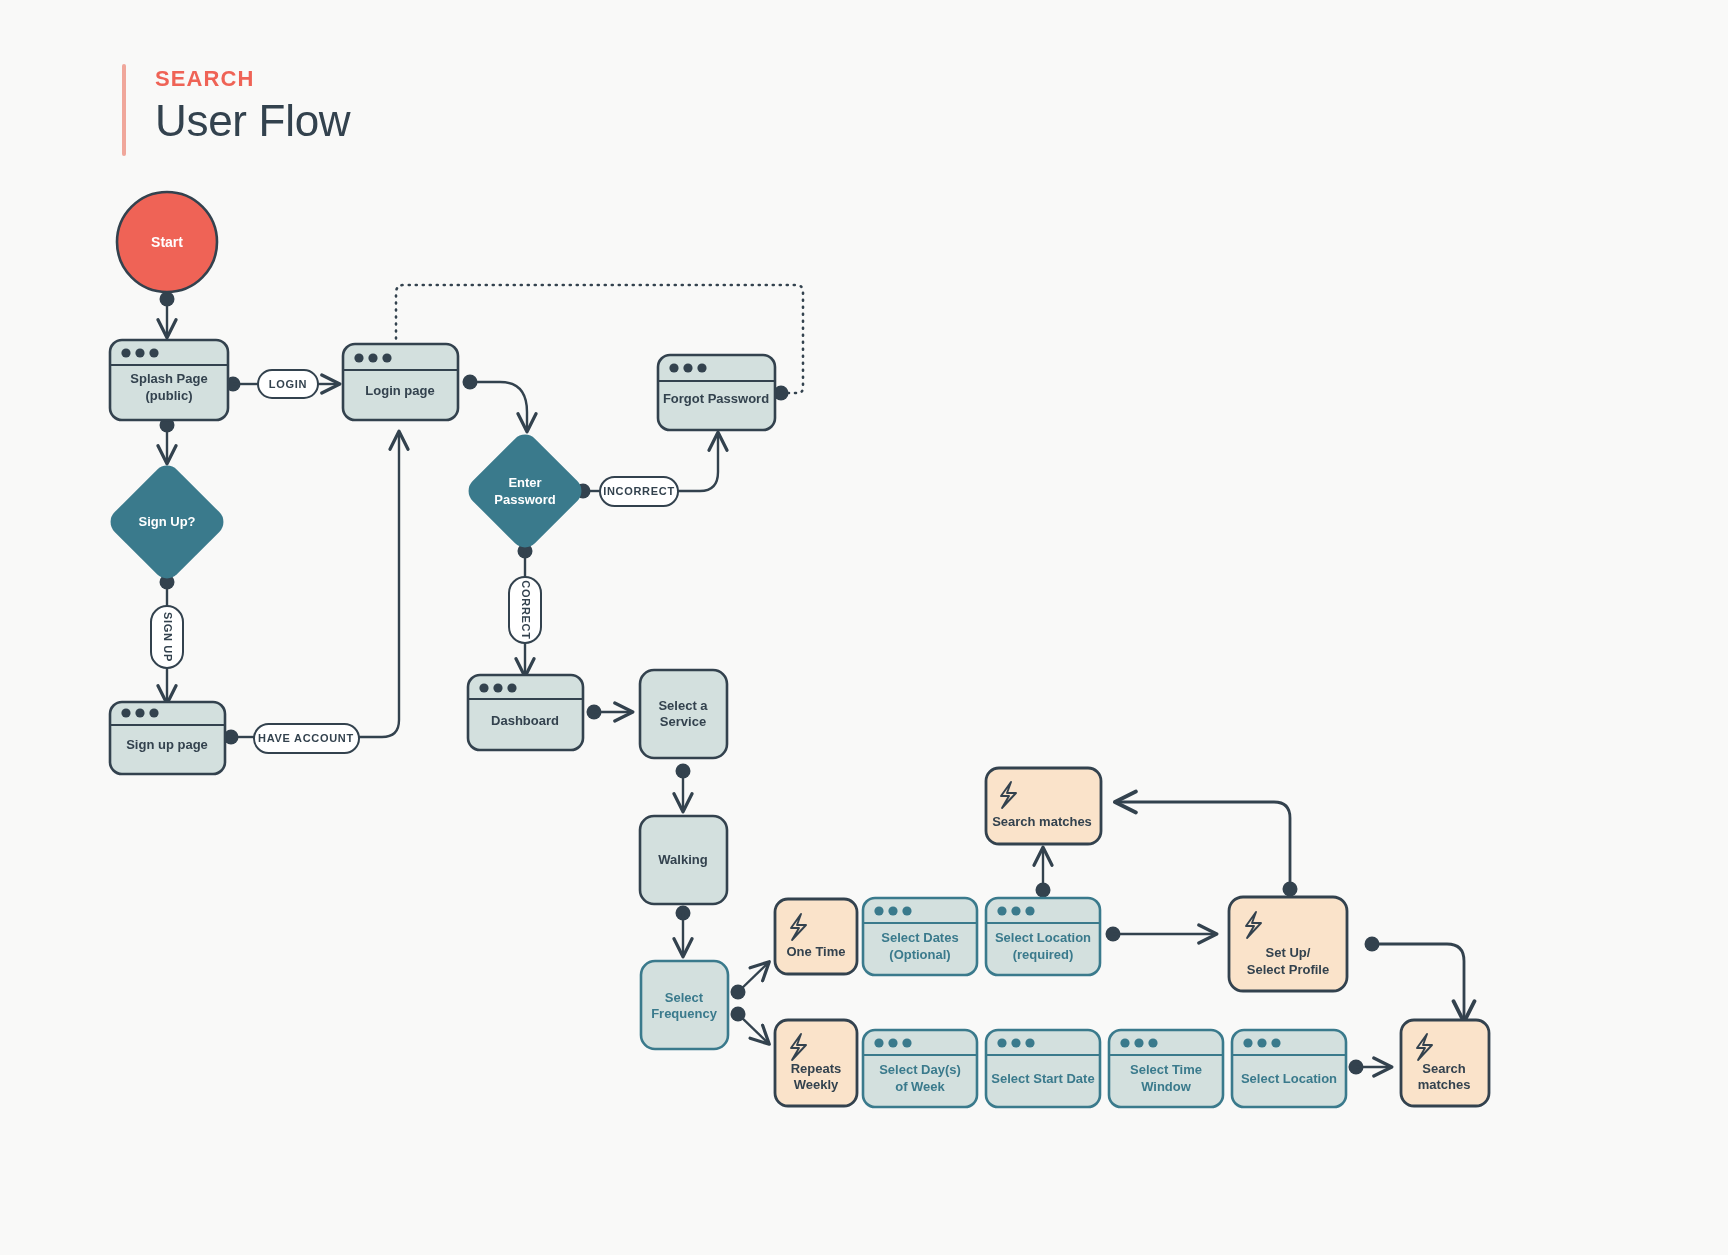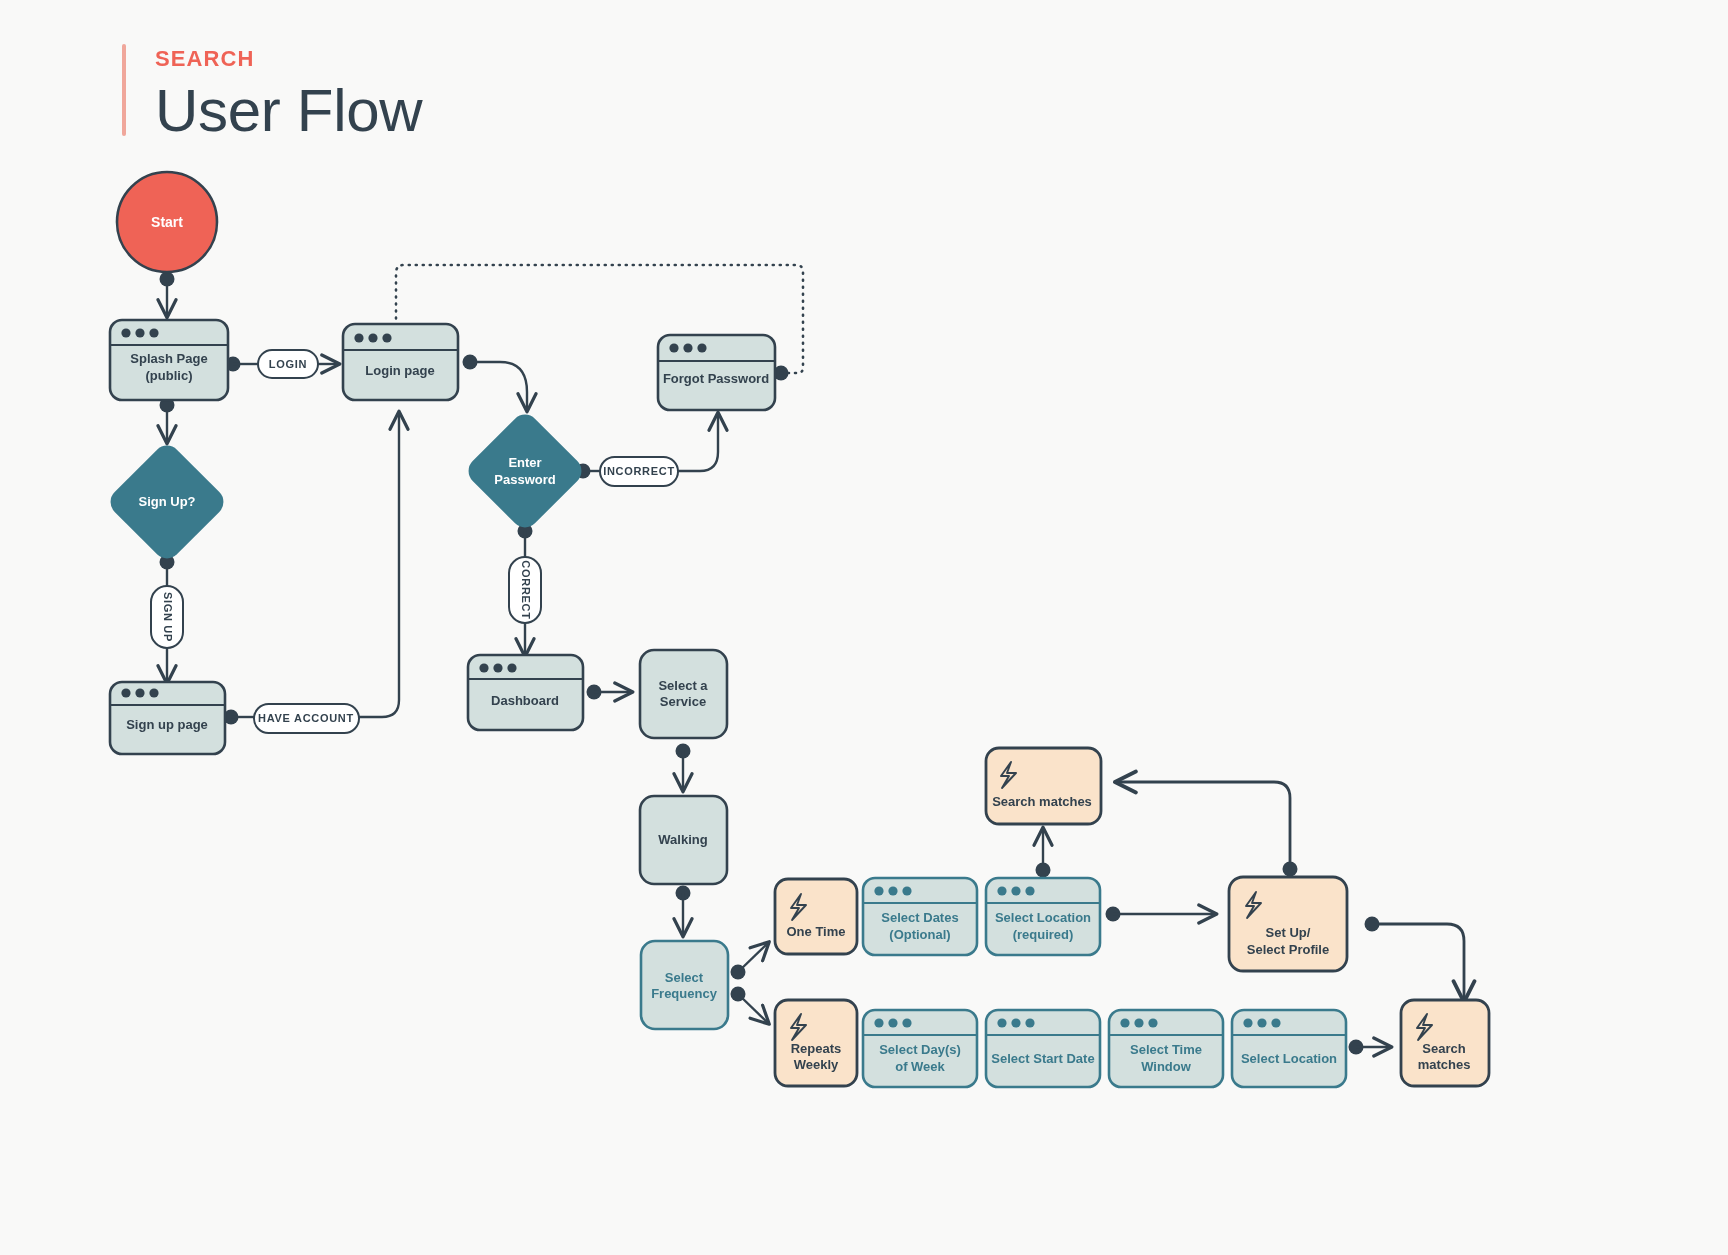--- a/index.html
+++ b/index.html
@@ -3,30 +3,30 @@
 <meta charset="utf-8">
 <style>
   html,body{margin:0;padding:0;}
   body{
     width:1728px;height:1255px;
     background:#f9f9f8;
     font-family:"Liberation Sans","DejaVu Sans",sans-serif;
     overflow:hidden;
     position:relative;
   }
-  #stage{position:absolute;inset:0;}
+  #stage{position:absolute;inset:0;margin-top:20px;}
   .header{position:absolute;left:122px;top:44px;}
   .header .rule{position:absolute;left:0;top:0;width:4px;height:92px;background:#f0a79b;border-radius:2px;}
   .header .kicker{
     position:absolute;left:33px;top:2px;
     color:#ef6356;font-size:22px;font-weight:bold;letter-spacing:1.1px;
   }
   .header .title{
     position:absolute;left:33px;top:32px;
-    color:#33424e;font-size:60px;font-weight:400;letter-spacing:-0.3px;white-space:nowrap;
+    color:#33424e;font-size:44px;font-weight:400;letter-spacing:-0.3px;white-space:nowrap;
   }
   svg{position:absolute;left:0;top:0;width:1728px;height:1255px;}
   .nodeText{
     font-family:"Liberation Sans","DejaVu Sans",sans-serif;
     font-weight:bold;text-anchor:middle;dominant-baseline:middle;
   }
   .t-navy{fill:#33424e;}
   .t-teal{fill:#3a7a8c;}
   .t-white{fill:#ffffff;}
   .edgeLbl{

